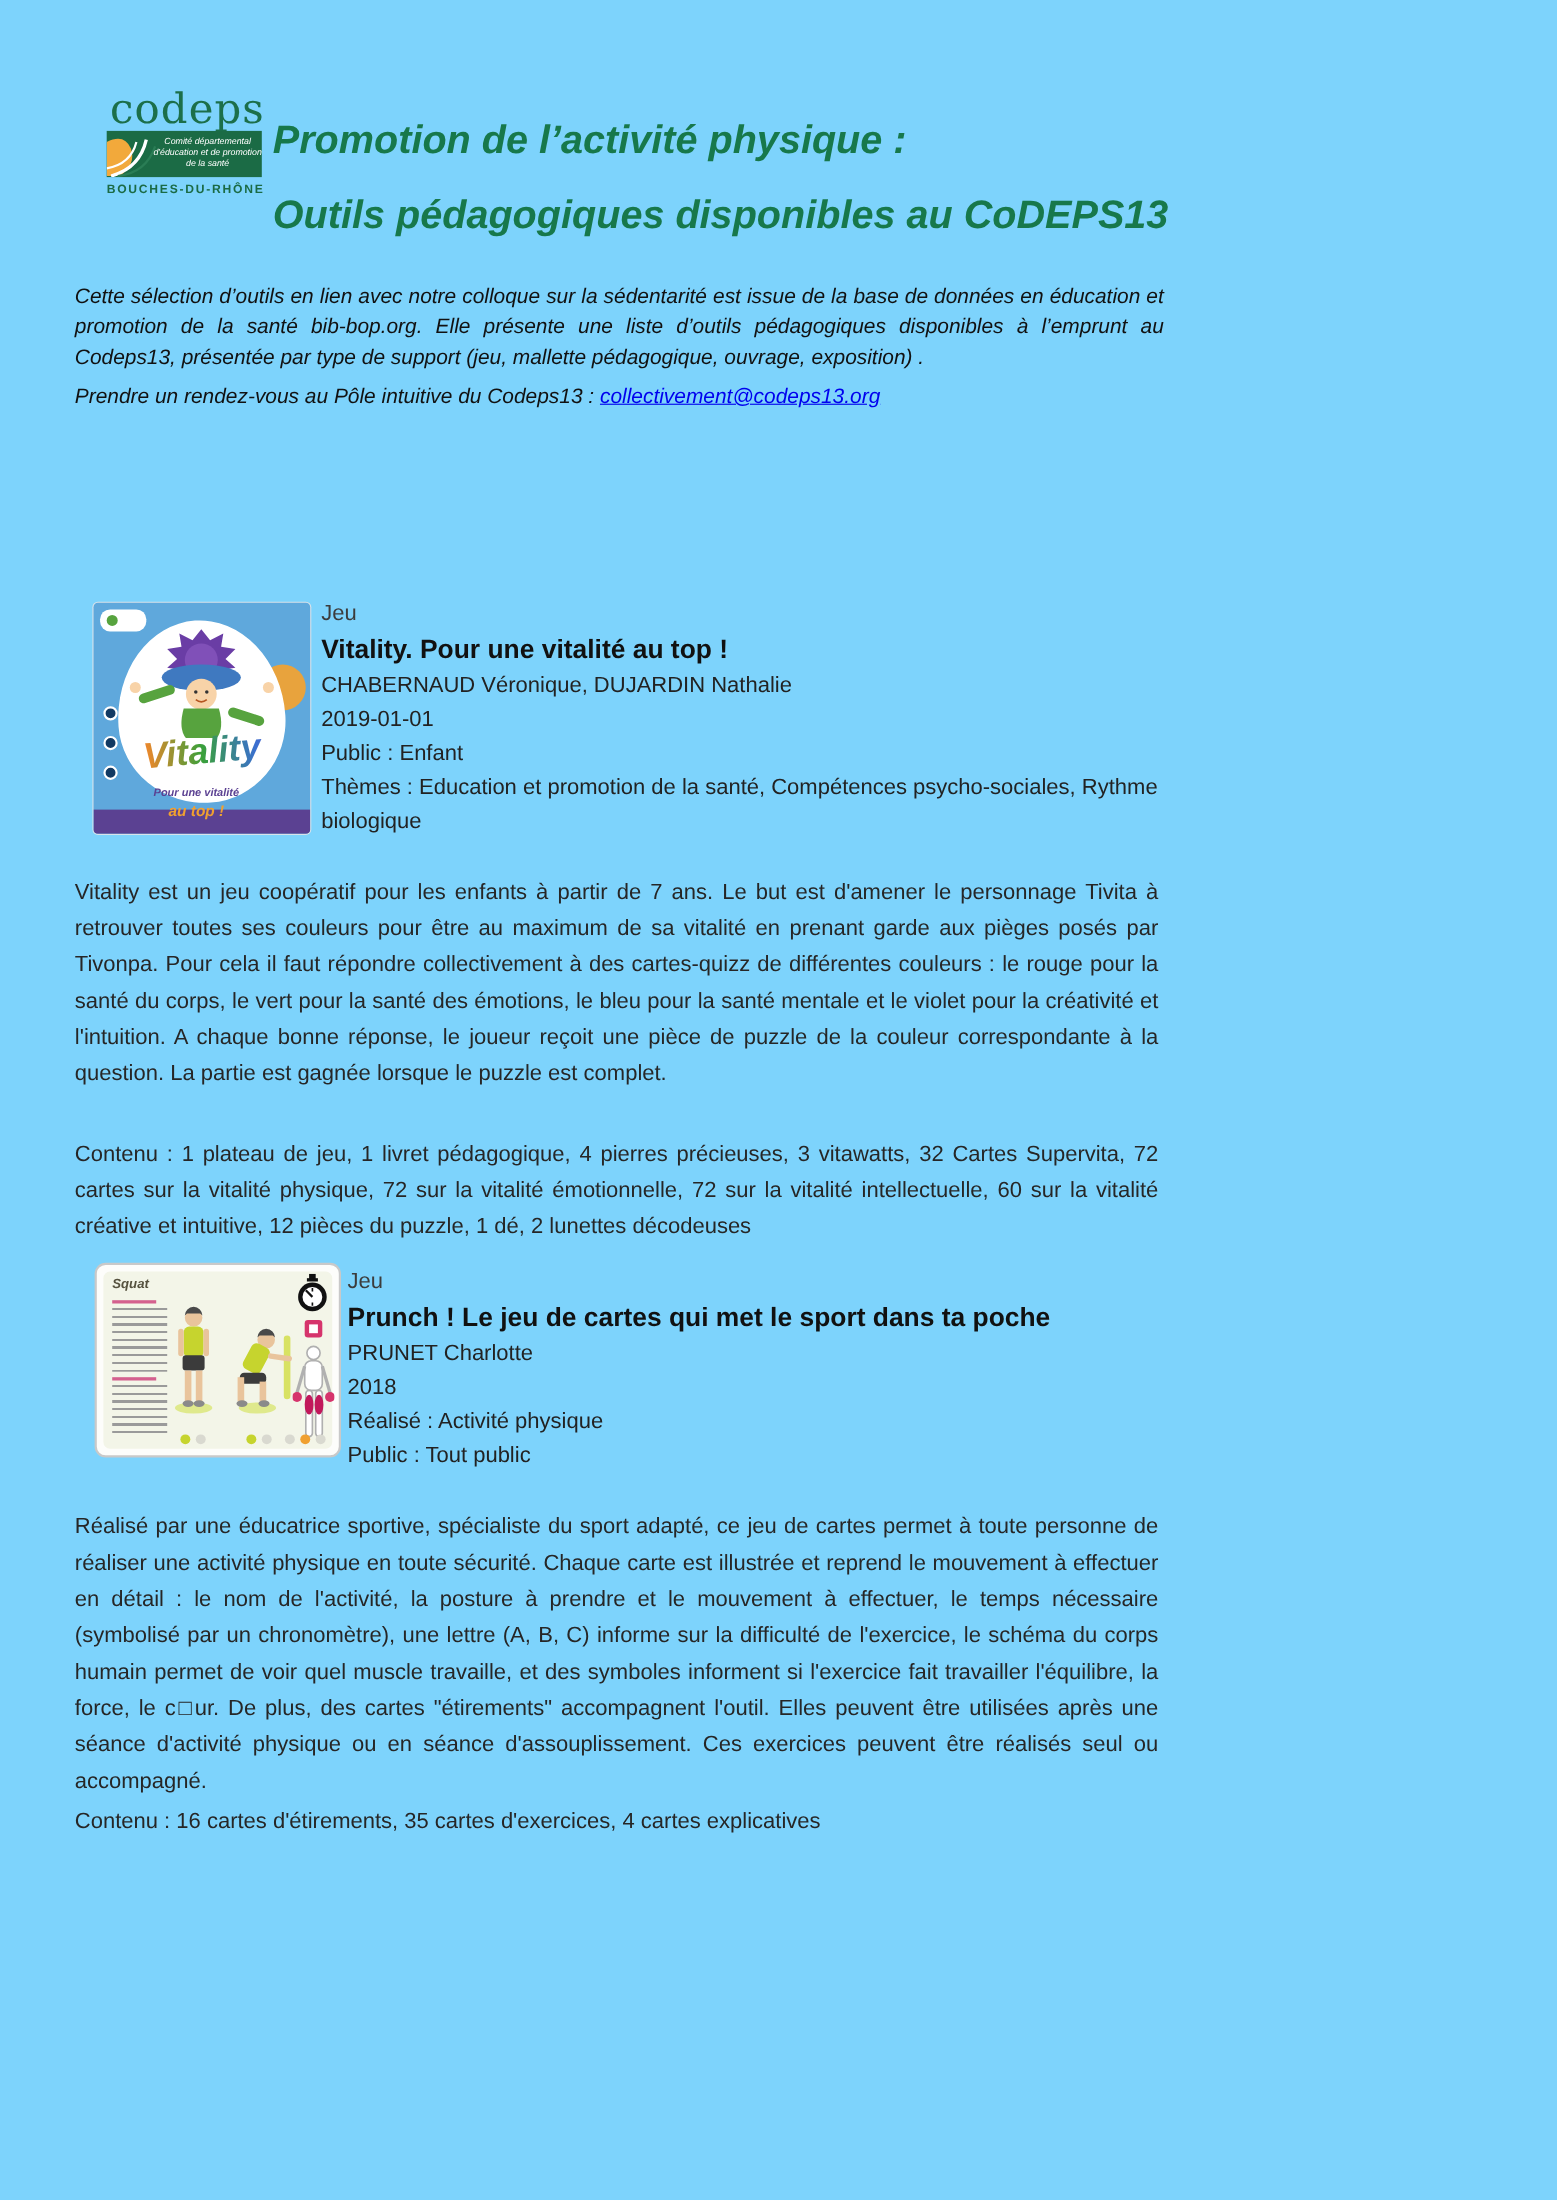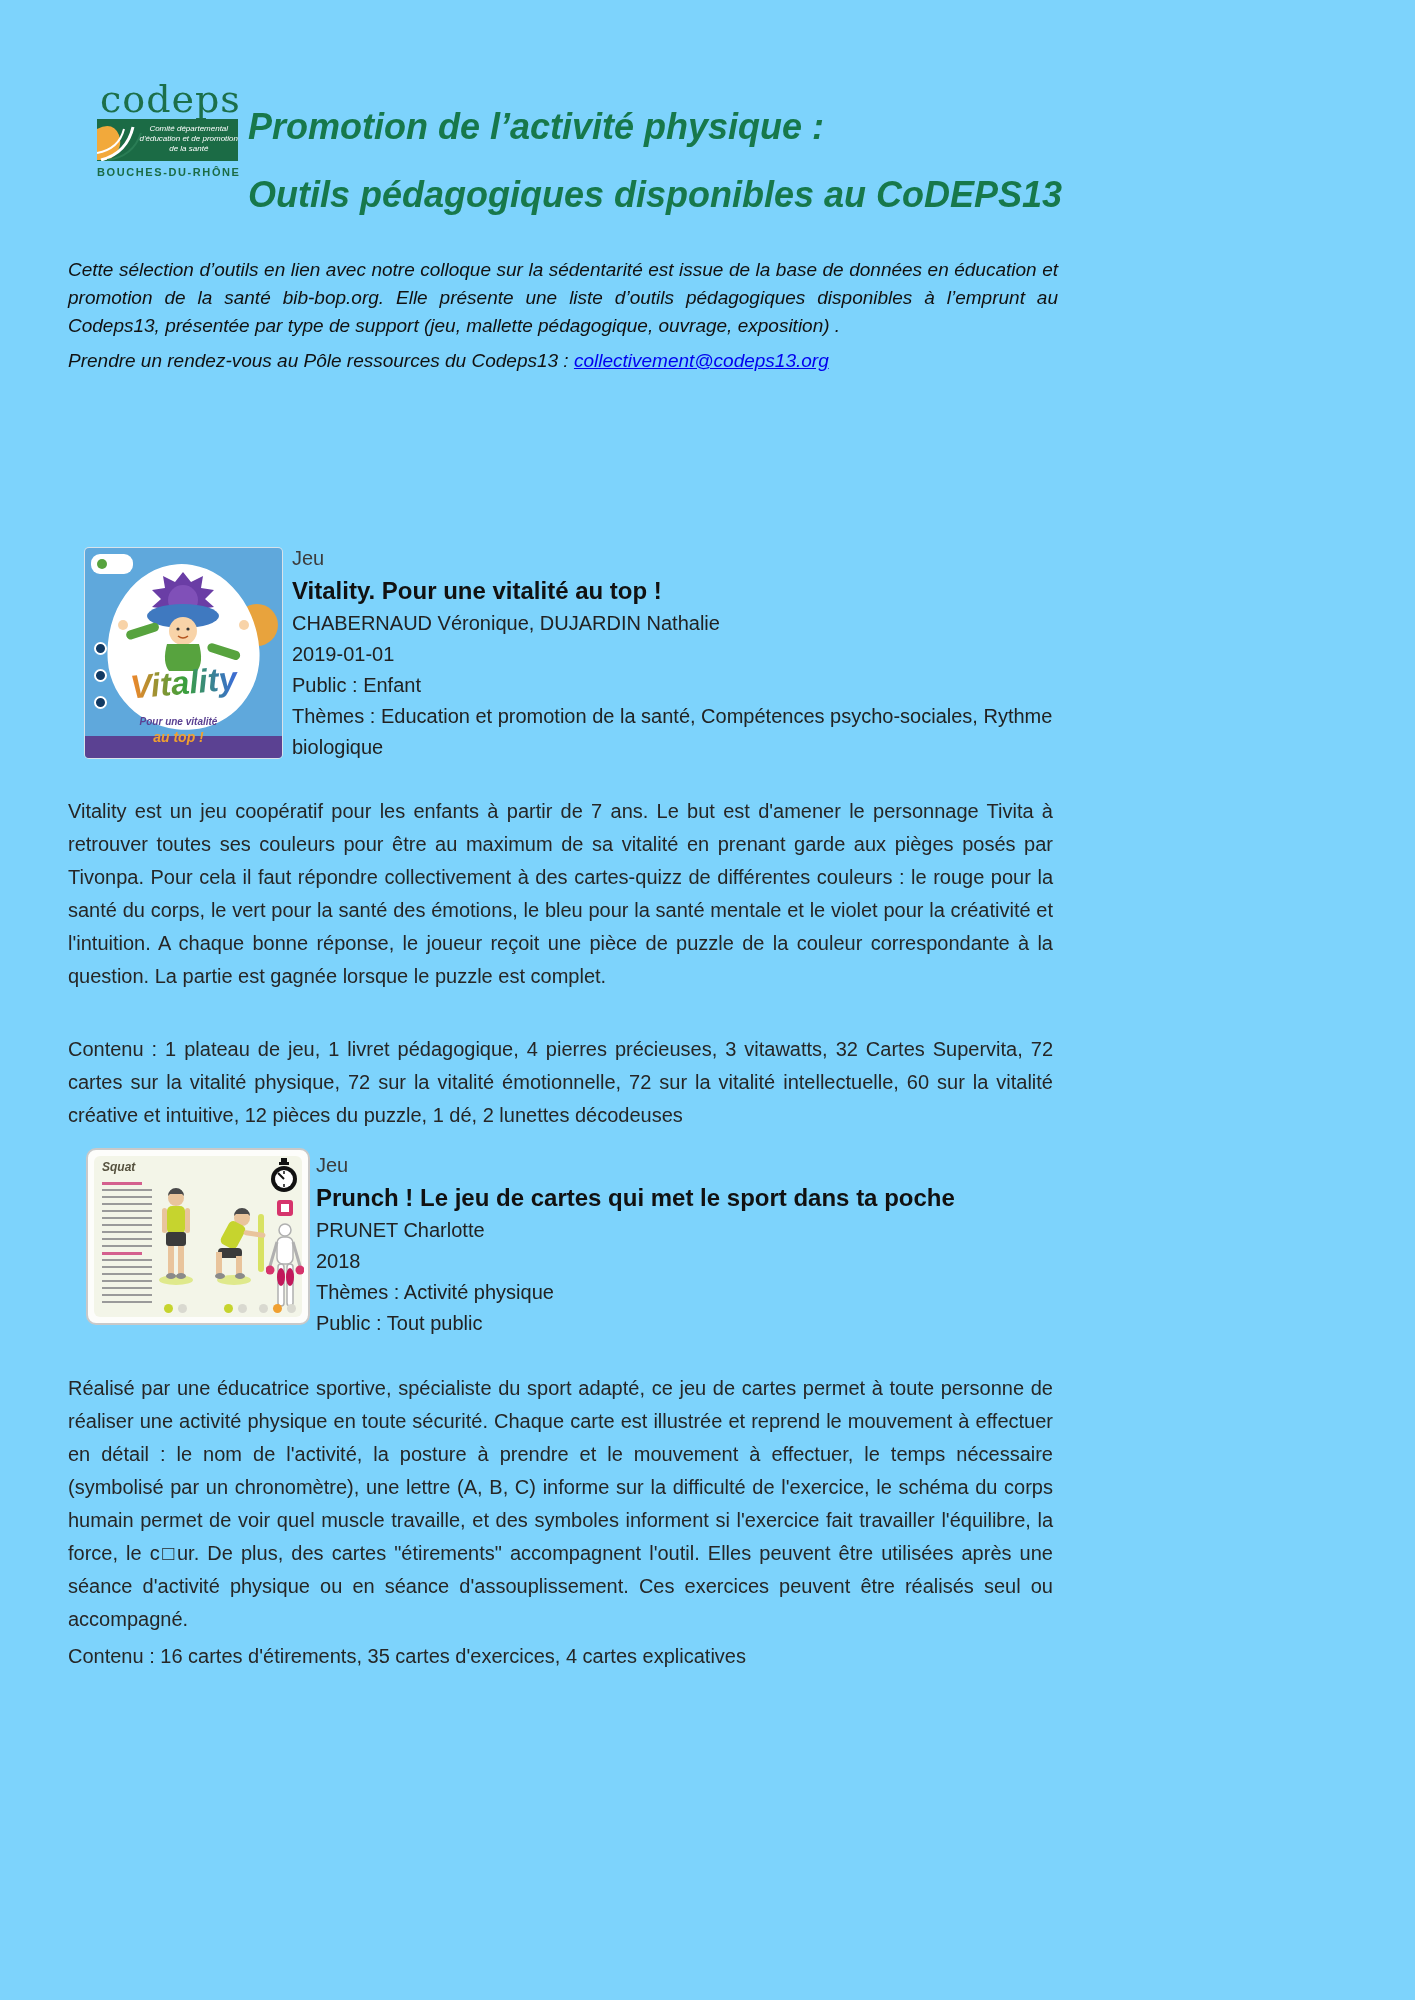--- a/index.html
+++ b/index.html
@@ -143,21 +143,21 @@
       <div>d'éducation et de promotion</div>
       <div>de la santé</div>
     </div>
   </div>
   <div class="logo-region">BOUCHES-DU-RHÔNE</div>
 
   <div class="page-title title-l1">Promotion de l’activité physique :</div>
   <div class="page-title title-l2">Outils pédagogiques disponibles au CoDEPS13</div>
 
   <p class="intro">Cette sélection d’outils en lien avec notre colloque sur la sédentarité est issue de la base de données en éducation et promotion de la santé bib-bop.org. Elle présente une liste d’outils pédagogiques disponibles à l’emprunt au Codeps13, présentée par type de support (jeu, mallette pédagogique, ouvrage, exposition) .</p>
-  <p class="appt"><span>Prendre un rendez-vous au Pôle ressources du Codeps13 : </span><a href="#" class="mail">collectivement@codeps13.org</a></p>
+  <p class="appt"><span>Prendre un rendez-vous au Pôle intuitive du Codeps13 : </span><a href="#" class="mail">collectivement@codeps13.org</a></p>
 
   <section>
     <div class="vit-cover">
       <div class="vit-sun"></div>
       <div class="vit-blob"></div>
       <div class="vit-band"></div>
       <div class="vit-label">
           <i></i>
         </div>
       <div class="vit-ic i1"></div>
@@ -268,21 +268,21 @@
           <span class="org"></span>
           <span></span>
         </div>
     </div>
 
     <div class="meta meta-2">
       <div class="type-label">Jeu</div>
       <div class="item-title">Prunch ! Le jeu de cartes qui met le sport dans ta poche</div>
       <div>PRUNET Charlotte</div>
       <div>2018</div>
-      <div>Thèmes : Activité physique</div>
+      <div>Réalisé : Activité physique</div>
       <div>Public : Tout public</div>
     </div>
 
     <p class="desc desc-2">Réalisé par une éducatrice sportive, spécialiste du sport adapté, ce jeu de cartes permet à toute personne de réaliser une activité physique en toute sécurité. Chaque carte est illustrée et reprend le mouvement à effectuer en détail : le nom de l'activité, la posture à prendre et le mouvement à effectuer, le temps nécessaire (symbolisé par un chronomètre), une lettre (A, B, C) informe sur la difficulté de l'exercice, le schéma du corps humain permet de voir quel muscle travaille, et des symboles informent si l'exercice fait travailler l'équilibre, la force, le c□ur. De plus, des cartes "étirements" accompagnent l'outil. Elles peuvent être utilisées après une séance d'activité physique ou en séance d'assouplissement. Ces exercices peuvent être réalisés seul ou accompagné.</p>
     <p class="desc cont-2">Contenu : 16 cartes d'étirements, 35 cartes d'exercices, 4 cartes explicatives</p>
   </section>
 
 </div>
 
 </body></html>

